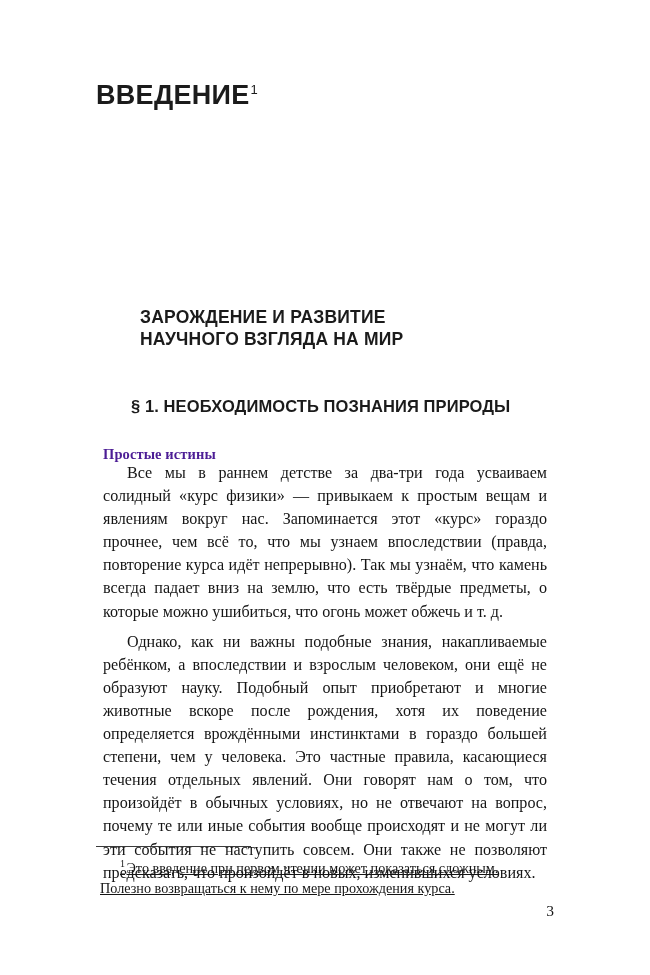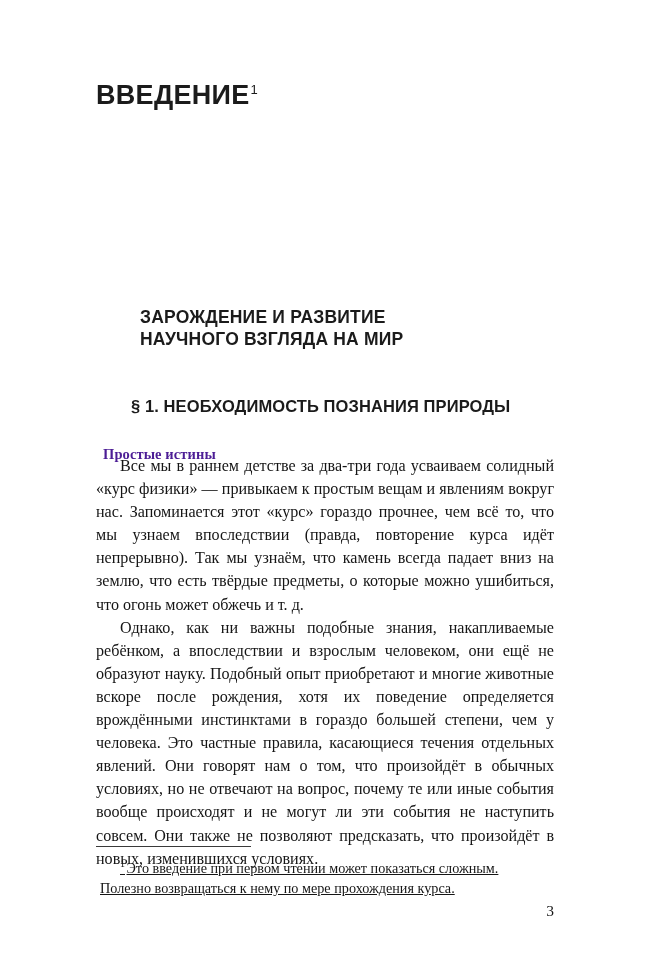--- a/index.html
+++ b/index.html
@@ -88,21 +88,21 @@
   }
 
   
   .body-block {
     position: absolute;
     left: 96px;
     top: 454px;
     width: 458px;
   }
   .body-par {
-    margin: 0;
+    margin: 7px;
     font-size: 16.1px;
     line-height: 23.1px;
     text-align: justify;
     text-indent: 24px;
     color: #151515;
     hyphens: manual;
   }
 
   
   .footnote {

